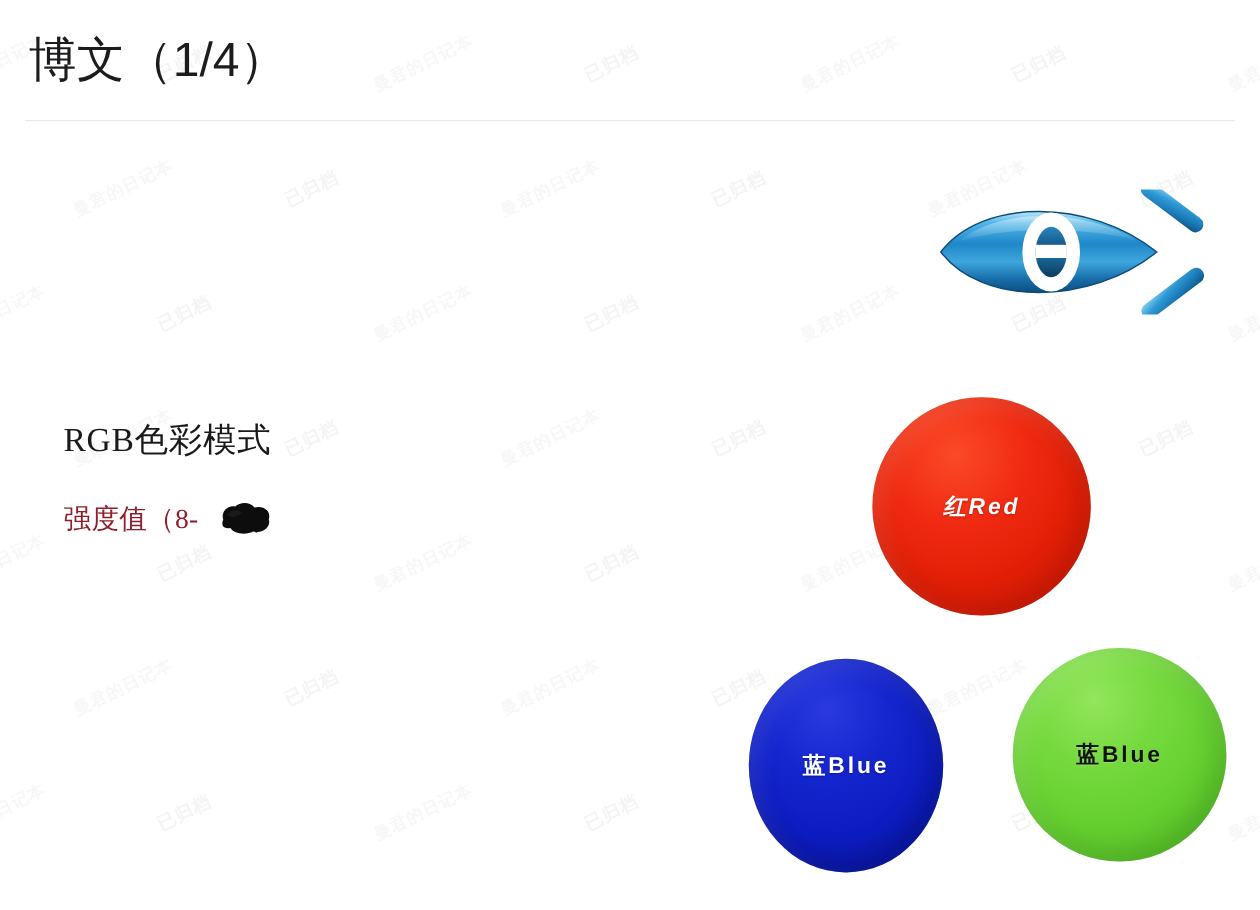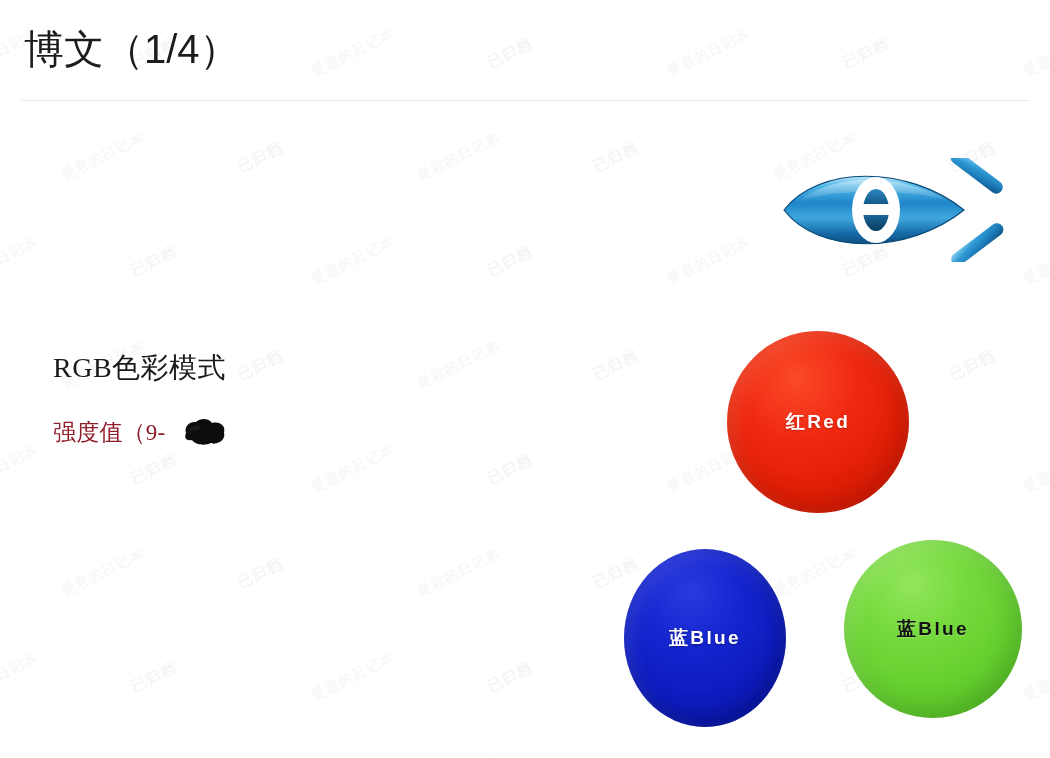--- a/index.html
+++ b/index.html
@@ -152,20 +152,21 @@
   }
   #ball-red {
     left: 727px;
     top: 331px;
     width: 182px;
     height: 182px;
     background:
       radial-gradient(circle at 38% 26%, #fb4a28 0%, #f02a12 34%, #e21f06 62%, #cf1a04 100%);
     box-shadow: inset -6px -8px 22px rgba(120, 10, 0, 0.30),
                 inset 6px 8px 18px rgba(255, 180, 150, 0.22);
+    font-style: italic;
   }
   #ball-red .ball-label { color: #ffffff; text-shadow: 0 1px 2px rgba(120,10,0,.45); }
 
   #ball-blue {
     left: 624px;
     top: 549px;
     width: 162px;
     height: 178px;
     background:
       radial-gradient(circle at 40% 24%, #2a3ae0 0%, #1526cf 32%, #0d1cc0 64%, #0a16a6 100%);
@@ -246,21 +247,21 @@
   <div id="header">
     <div id="page-title">博文（1/4）</div>
     <div id="title-divider"></div>
   </div>
 
   <div id="text-column">
 
     <h2 id="section-heading">RGB色彩模式</h2>
 
 
-    <div id="intensity-line"><span>强度值（9-</span><span style="display:inline-block;width:44px;"></span><span>）</span>
+    <div id="intensity-line"><span>强度值（8-</span><span style="display:inline-block;width:44px;"></span><span>）</span>
 
       
       <svg id="redaction-blob" viewBox="0 0 44 30">
         <path d="M3 17 C1 11, 6 5, 13 6 C17 2, 26 2, 29 7
                  C37 5, 43 10, 41 17 C43 23, 36 29, 28 27
                  C22 30, 12 29, 9 24 C3 25, 1 22, 3 17 Z" fill="#0d0d0d"></path>
         <path d="M6 13 C9 9, 15 8, 19 11 C15 15, 9 16, 6 13 Z" fill="#1a1a1a"></path>
         <ellipse cx="34" cy="13" rx="7" ry="5" fill="#0d0d0d"></ellipse>
       </svg>
     </div>

